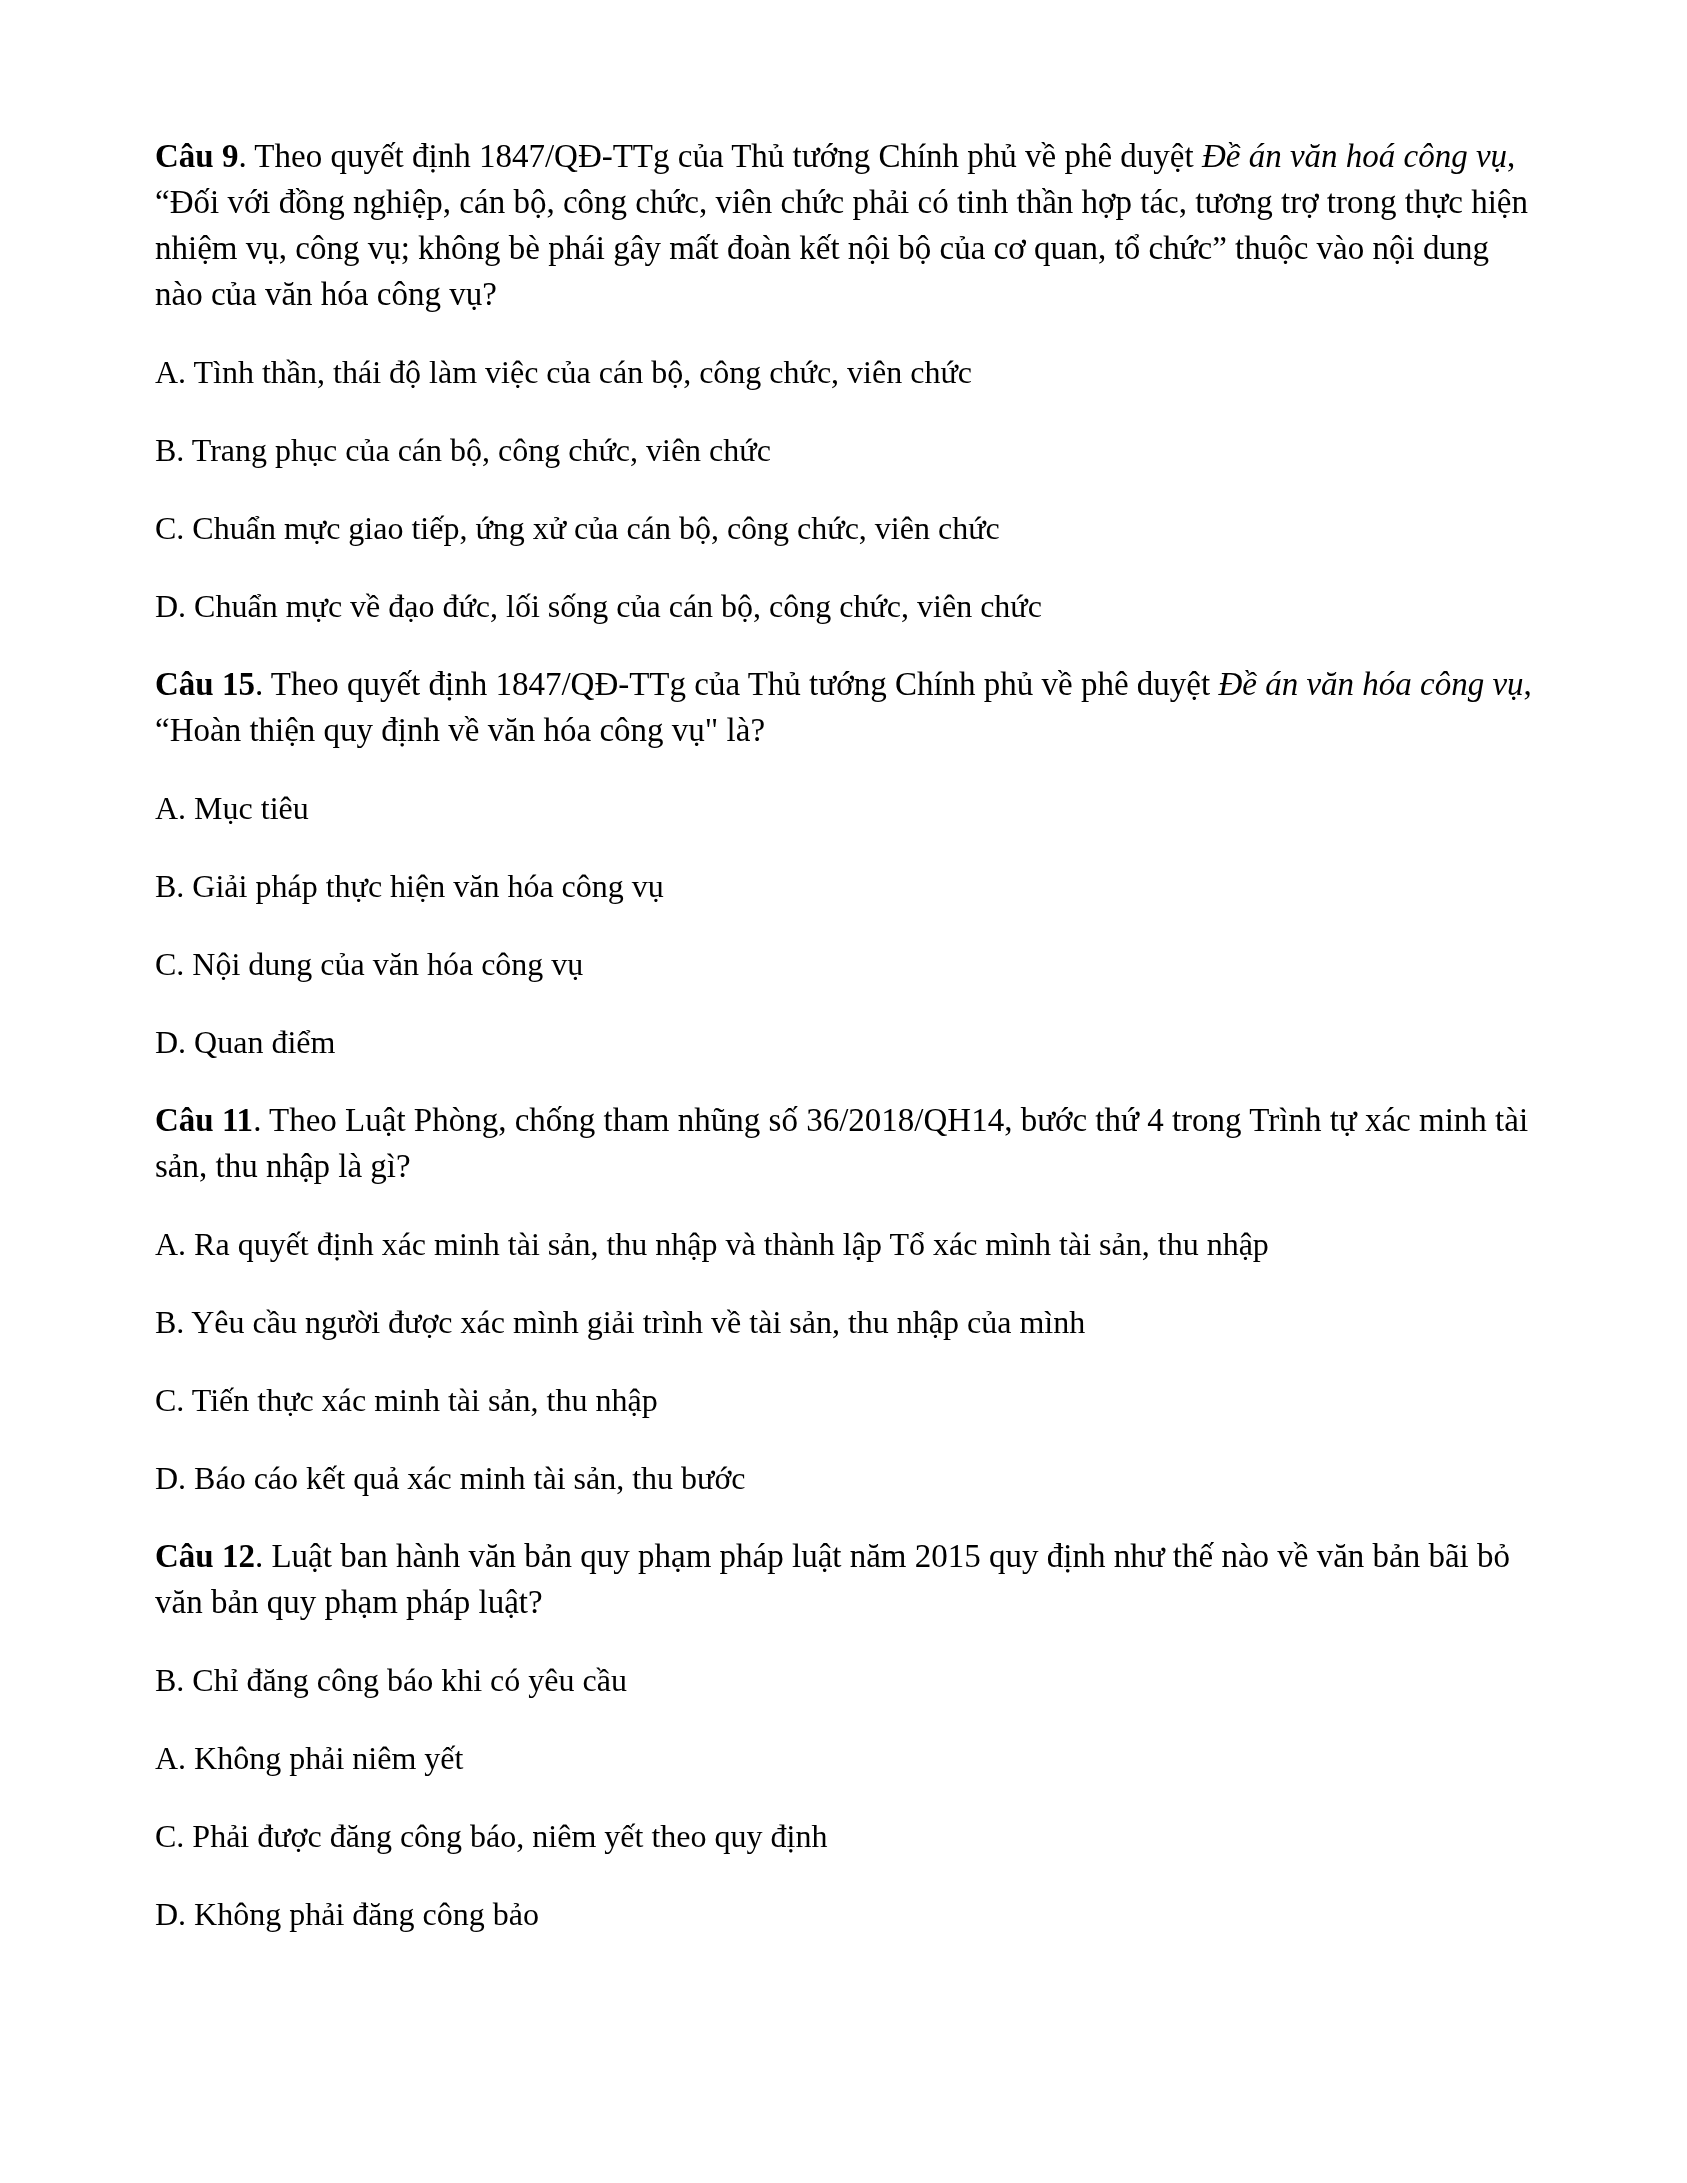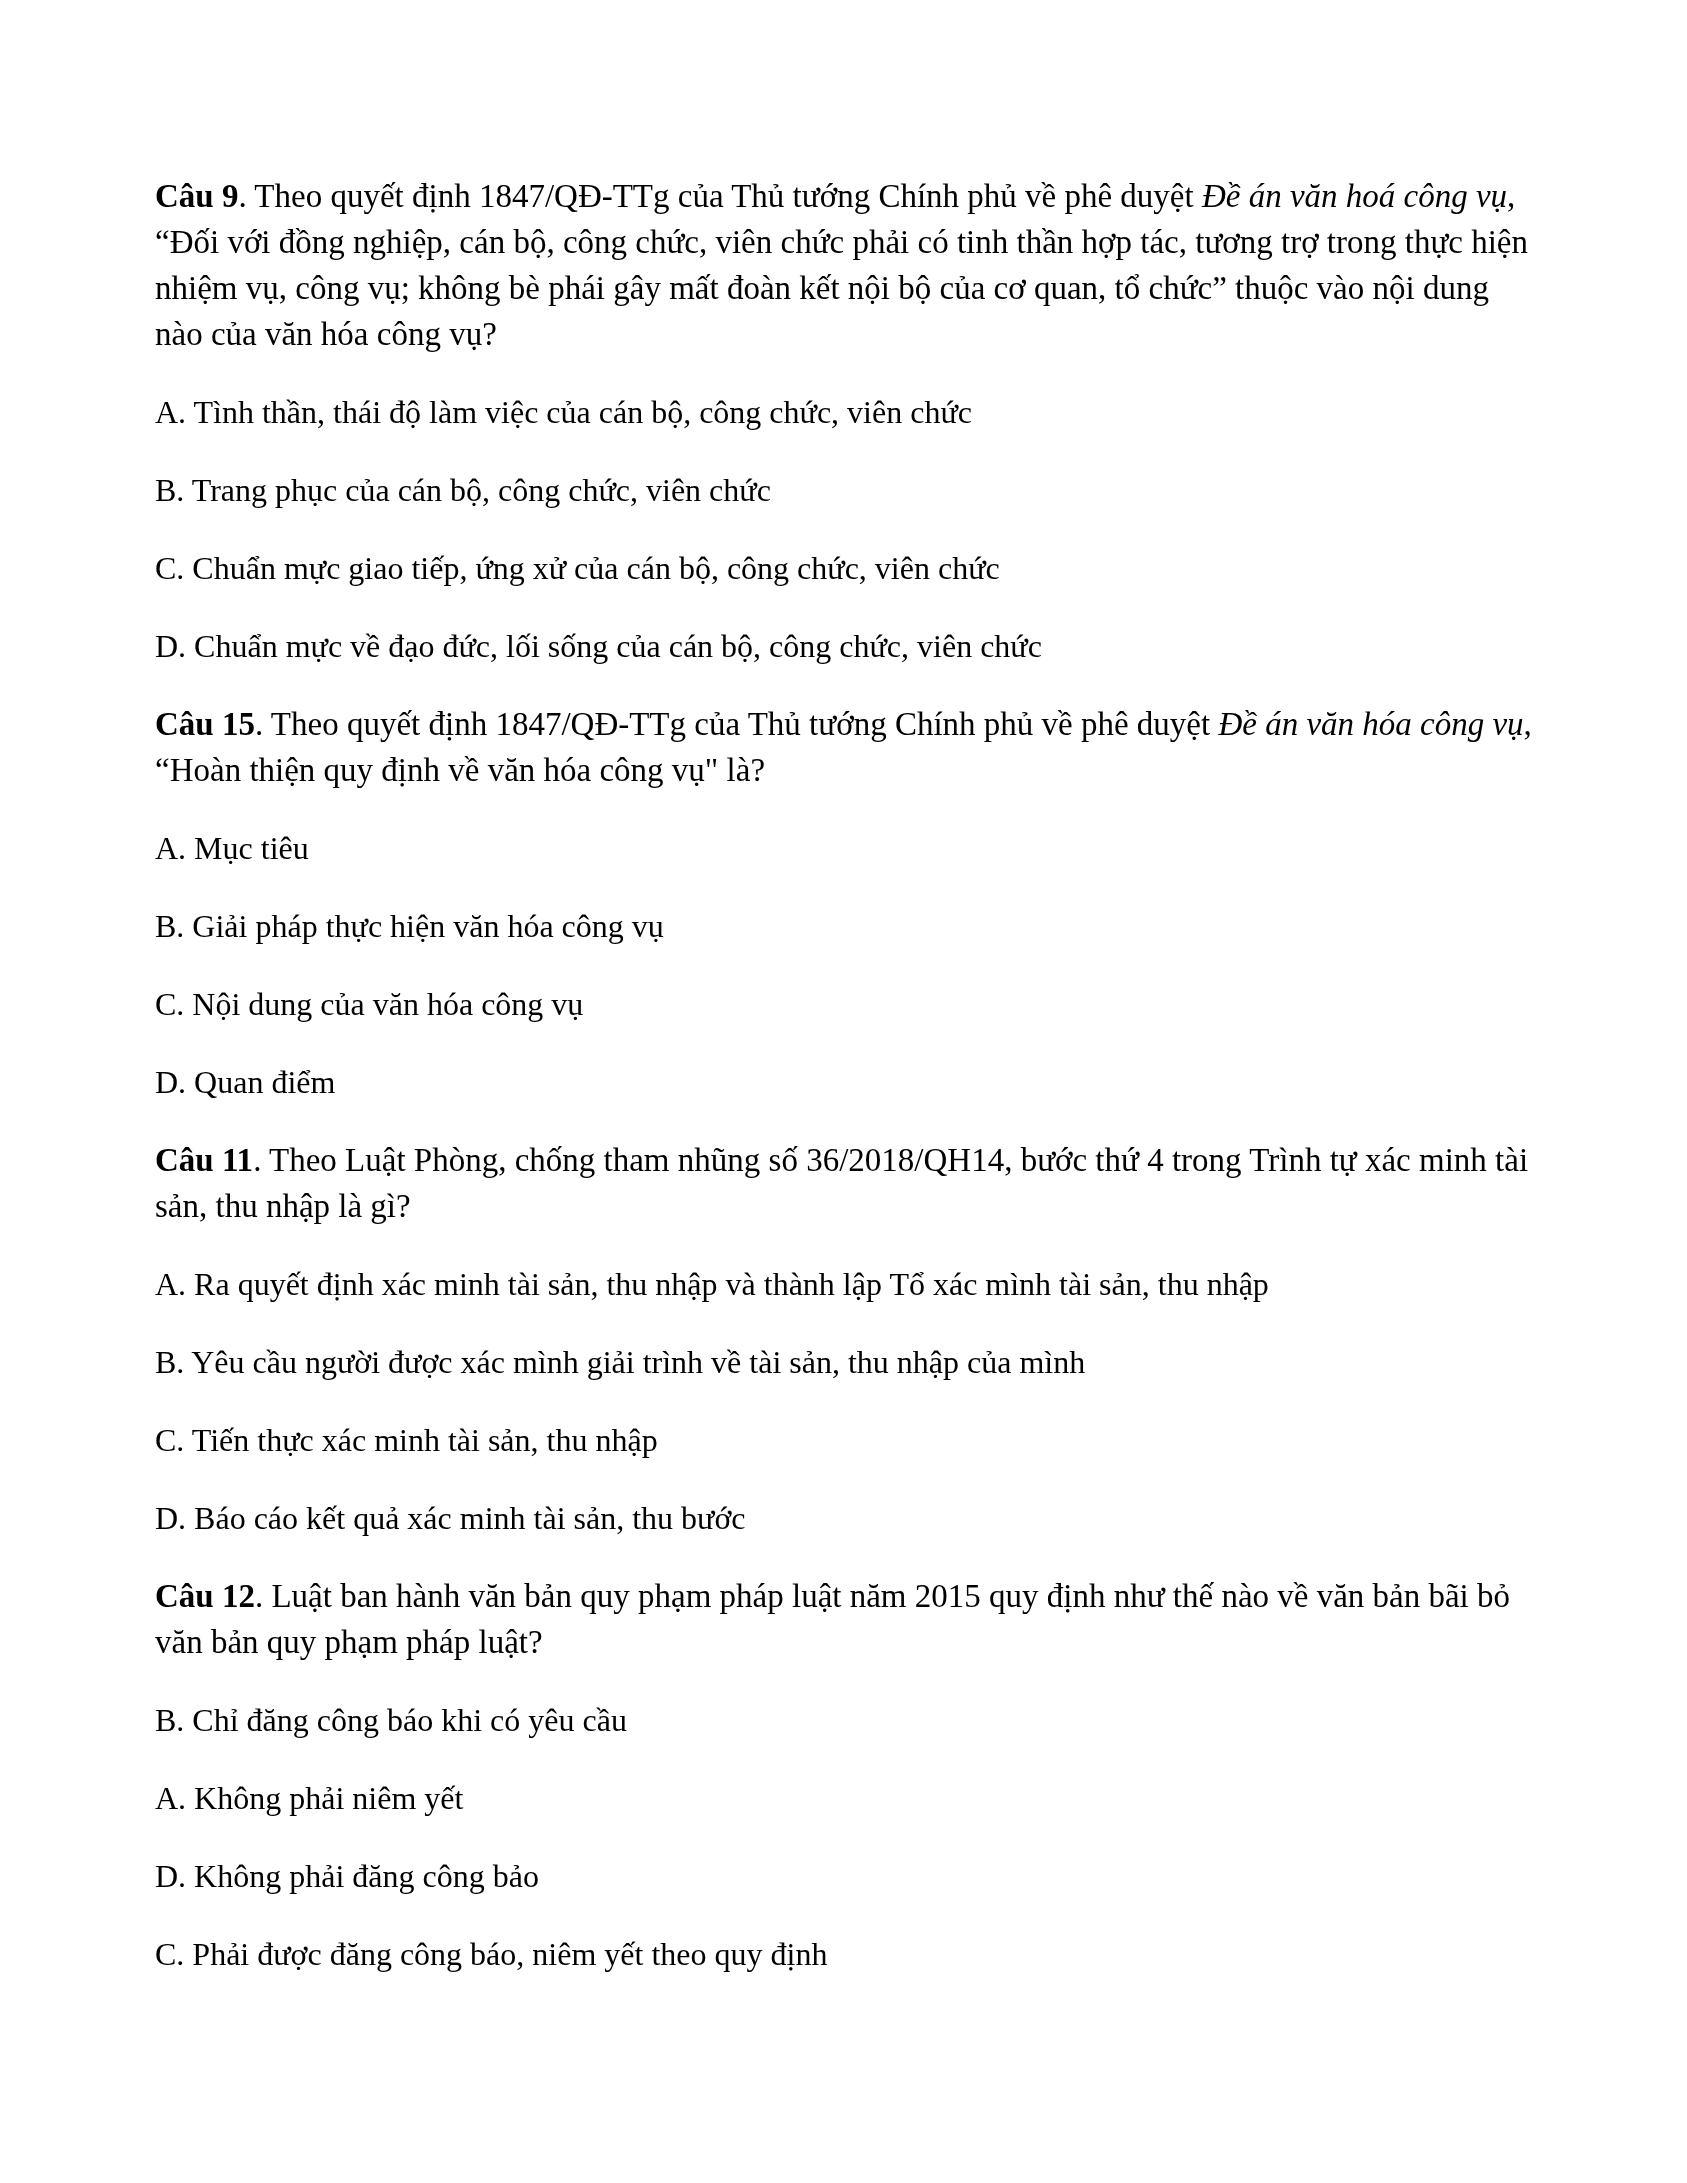--- a/index.html
+++ b/index.html
@@ -11,21 +11,20 @@
     height: 2183px;
     font-family: "Liberation Serif", serif;
     color: #000000;
     overflow: hidden;
   }
   .page {
     width: 1687px;
     height: 1714px;
     background: #ffffff;
     padding: 133px 153px 0 155px;
-    margin-top: 40px;
   }
   .question-block {
     margin: 0;
   }
   .q-text {
     font-size: 33px;
     line-height: 46px;
     margin: 0 0 32px 0;
     text-align: left;
   }
@@ -64,18 +63,18 @@
     <p class="option">A. Ra quyết định xác minh tài sản, thu nhập và thành lập Tổ xác mình tài sản, thu nhập</p>
     <p class="option">B. Yêu cầu người được xác mình giải trình về tài sản, thu nhập của mình</p>
     <p class="option">C. Tiến thực xác minh tài sản, thu nhập</p>
     <p class="option">D. Báo cáo kết quả xác minh tài sản, thu bước</p>
   </div>
 
   <div class="question-block">
     <p class="q-text"><b>Câu 12</b><span>. Luật ban hành văn bản quy phạm pháp luật năm 2015 quy định như thế nào về văn bản bãi bỏ văn bản quy phạm pháp luật?</span><i></i><span></span></p>
     <p class="option">B. Chỉ đăng công báo khi có yêu cầu</p>
     <p class="option">A. Không phải niêm yết</p>
+    <p class="option">C. Phải được đăng công báo, niêm yết theo quy định</p>
     <p class="option">D. Không phải đăng công bảo</p>
-    <p class="option">C. Phải được đăng công báo, niêm yết theo quy định</p>
   </div>
 
 </div>
 
 
 </body></html>

